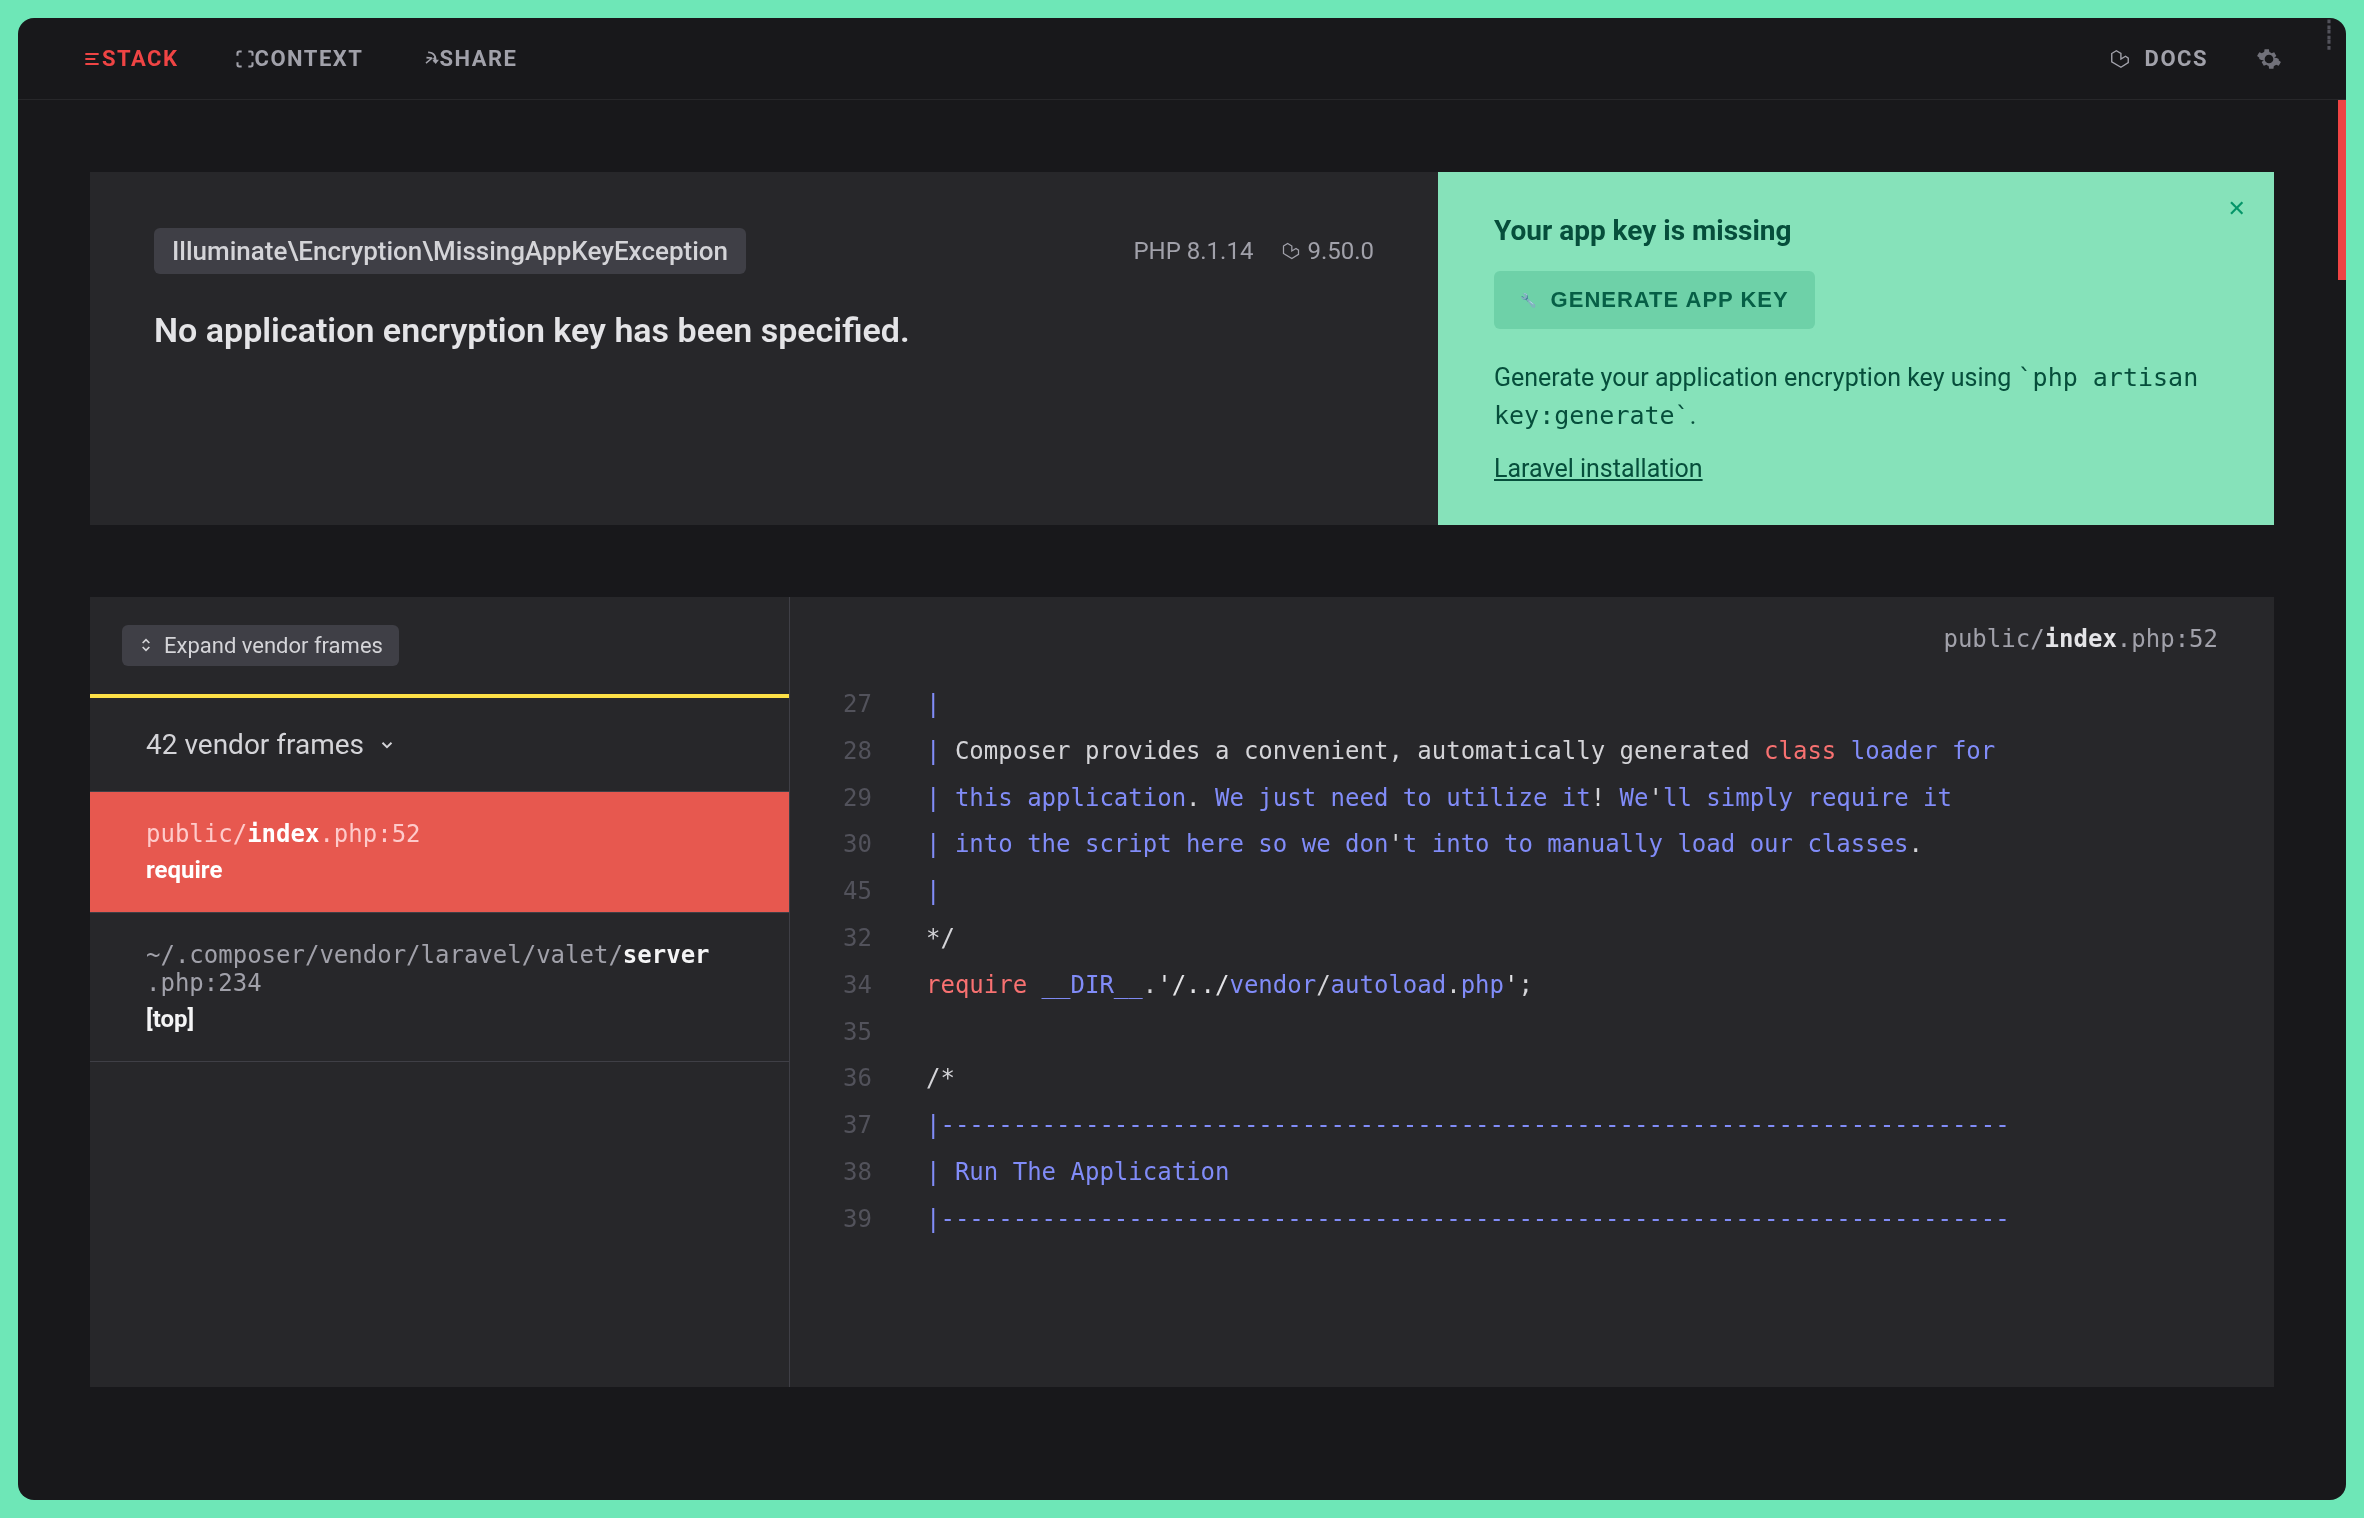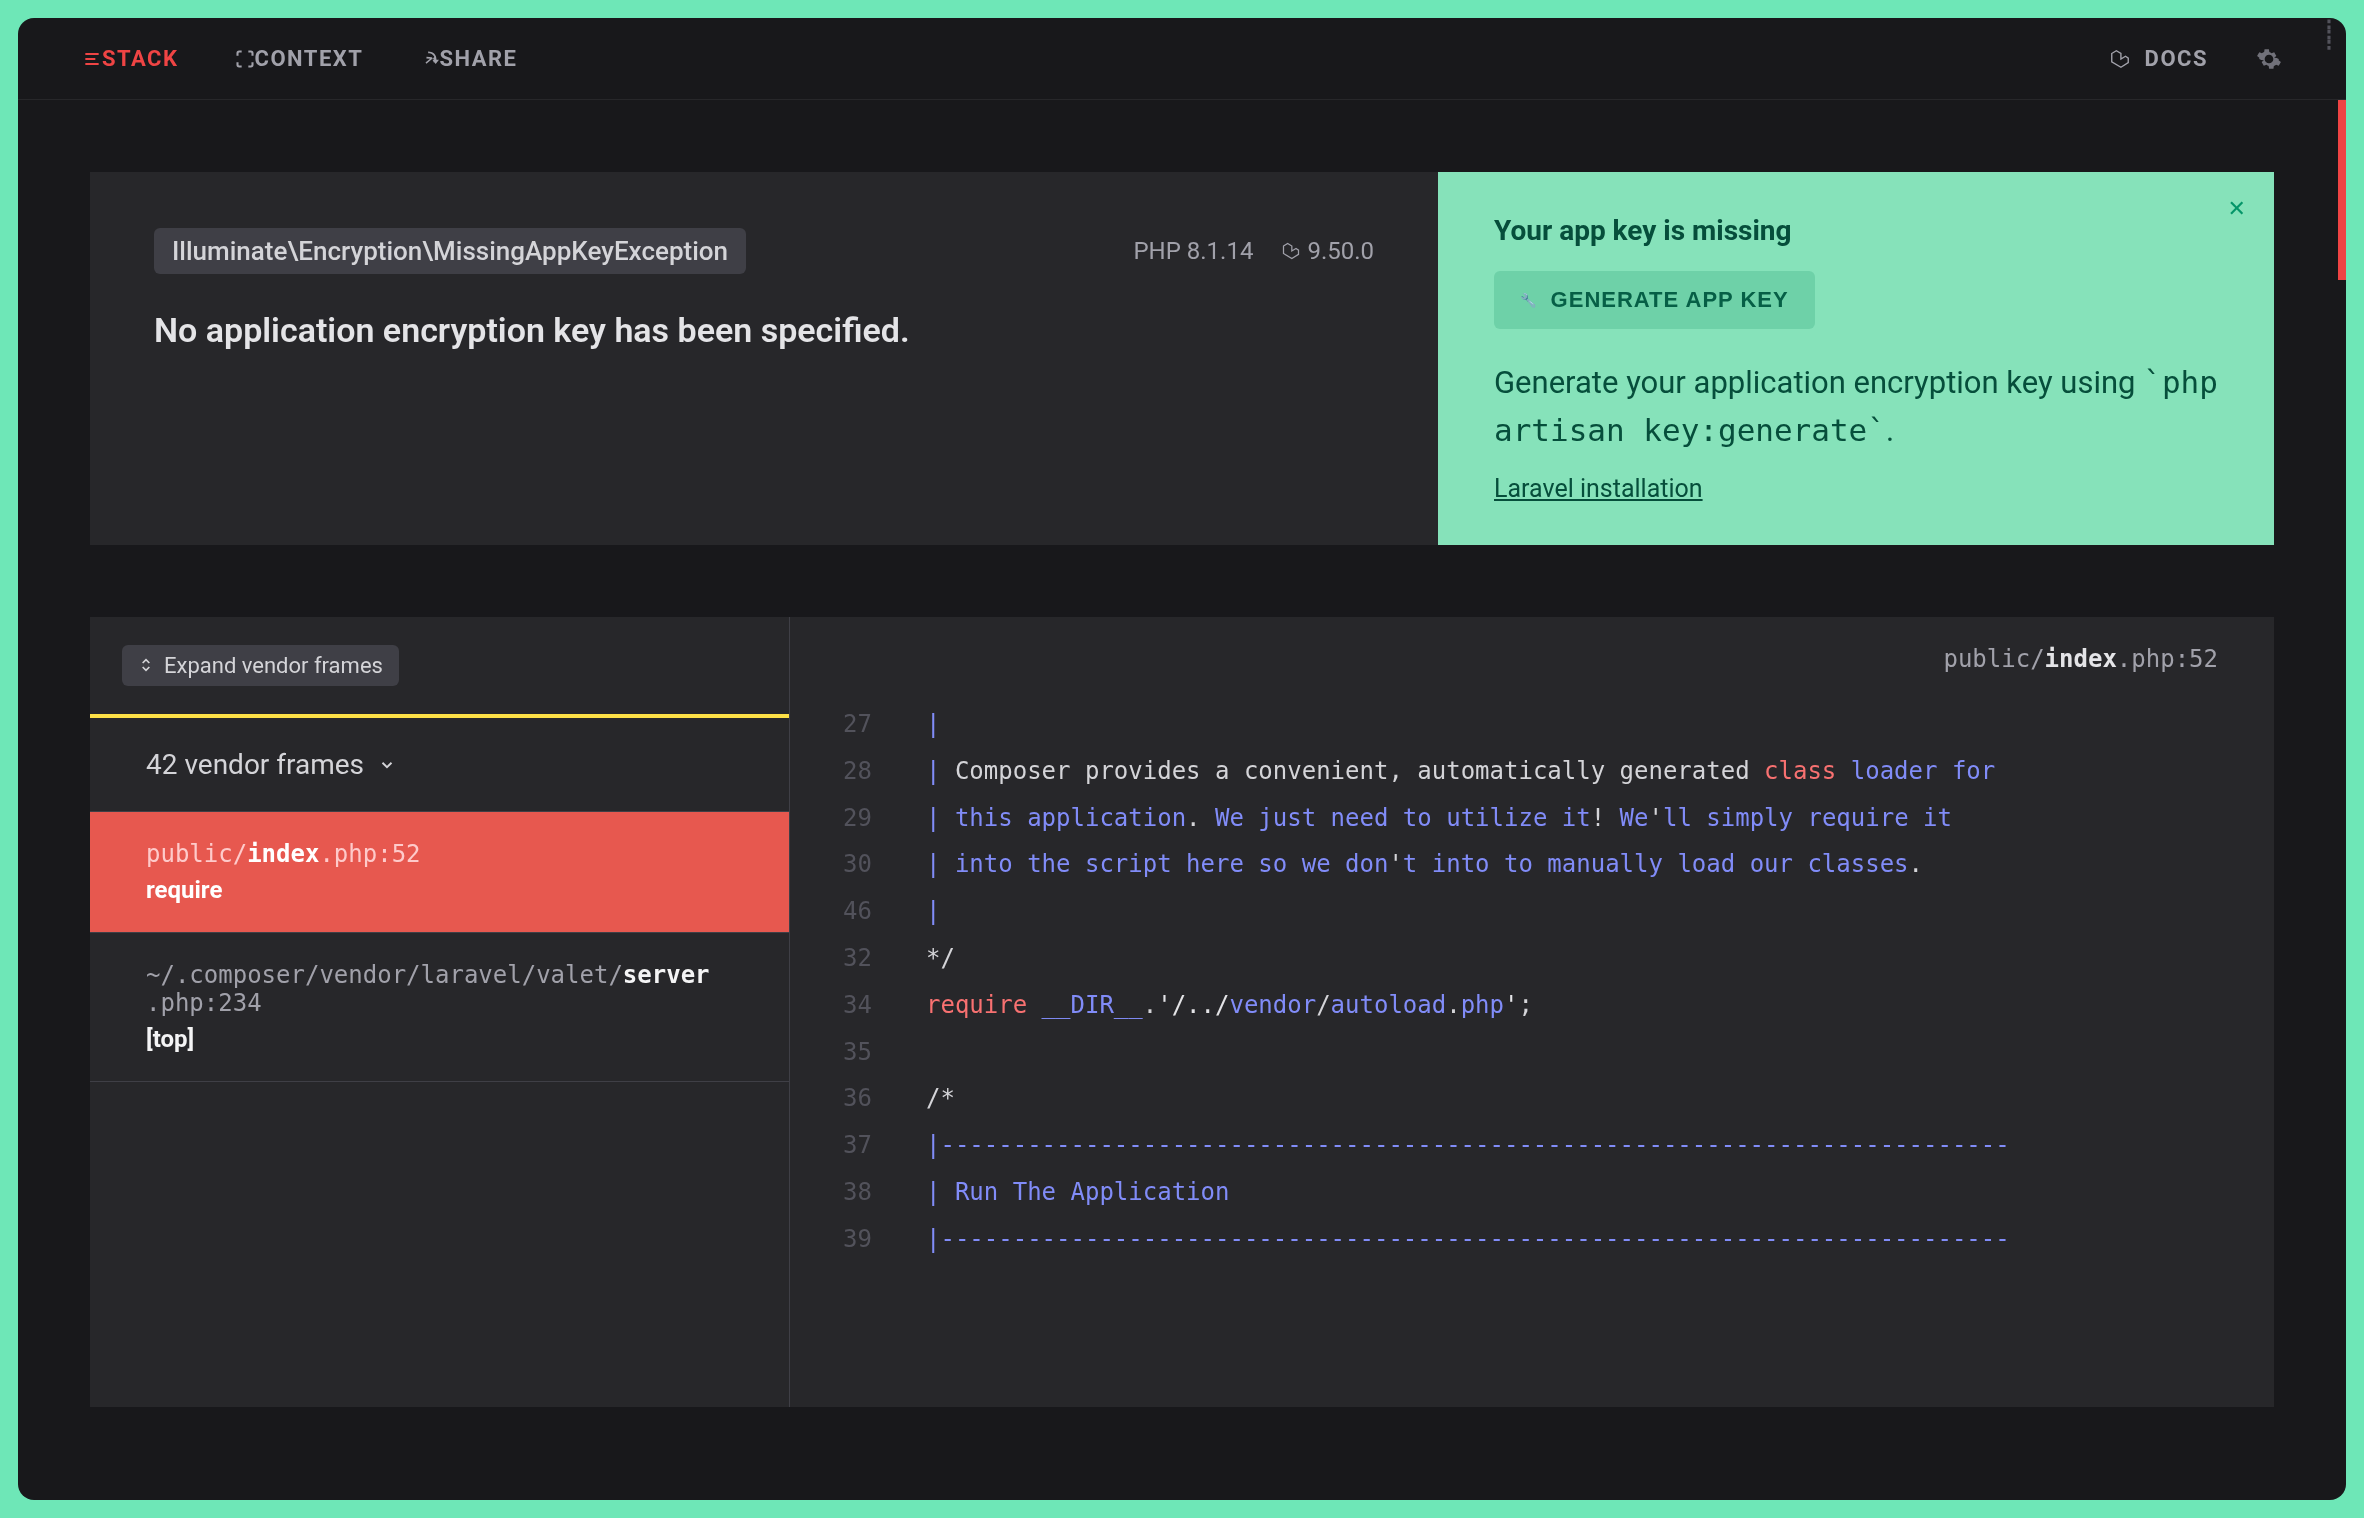--- a/index.html
+++ b/index.html
@@ -141,21 +141,21 @@
   margin-bottom: 30px;
 }
 .gen-btn-text {
   color: #065f46;
   font-weight: 700;
   font-size: 22px;
   letter-spacing: 1px;
 }
 .sol-text {
   color: #064e3b;
-  font-size: 31px;
+  font-size: 25px;
   line-height: 1.5;
 }
 .sol-text code {
   font-family: ui-monospace, Menlo, monospace;
 }
 .sol-link {
   color: #064e3b;
   text-decoration: underline;
   font-size: 25px;
   display: inline-block;
@@ -376,21 +376,21 @@
       </div>
       <div class="code-col">
         <div class="code-header">
           <span>public/</span><span class="strong">index</span><span>.php</span><span>:52</span>
         </div>
         <div class="code-body" id="code-body">
             <div class="code-line"><span class="lineno">27</span><span><span class="tok-id">|</span></span></div>
             <div class="code-line"><span class="lineno">28</span><span><span class="tok-id">| </span><span class="tok">Composer provides a convenient, automatically generated </span><span class="tok-kw">class</span><span class="tok"> </span><span class="tok-id">loader for</span></span></div>
             <div class="code-line"><span class="lineno">29</span><span><span class="tok-id">| </span><span class="tok-id">this application</span><span class="tok-punc">. </span><span class="tok-id">We just need to utilize it</span><span class="tok-punc">! </span><span class="tok-id">We</span><span class="tok-punc">'</span><span class="tok-id">ll simply require it</span></span></div>
             <div class="code-line"><span class="lineno">30</span><span><span class="tok-id">| </span><span class="tok-id">into the script here so we don</span><span class="tok-punc">'</span><span class="tok-id">t into to manually load our classes</span><span class="tok-punc">.</span></span></div>
-            <div class="code-line"><span class="lineno">46</span><span><span class="tok-id">|</span></span></div>
+            <div class="code-line"><span class="lineno">45</span><span><span class="tok-id">|</span></span></div>
             <div class="code-line"><span class="lineno">32</span><span><span class="tok">*/</span></span></div>
             <div class="code-line"><span class="lineno">34</span><span><span class="tok-kw">require </span><span class="tok-id">__DIR__</span><span class="tok-punc">.</span><span class="tok-str">'/../</span><span class="tok-id">vendor</span><span class="tok-punc">/</span><span class="tok-id">autoload</span><span class="tok-punc">.</span><span class="tok-id">php</span><span class="tok-str">'</span><span class="tok-punc">;</span></span></div>
             <div class="code-line"><span class="lineno">35</span><span></span></div>
             <div class="code-line"><span class="lineno">36</span><span><span class="tok">/*</span></span></div>
             <div class="code-line"><span class="lineno">37</span><span><span class="tok-id">|--------------------------------------------------------------------------</span></span></div>
             <div class="code-line"><span class="lineno">38</span><span><span class="tok-id">| </span><span class="tok-id">Run The Application</span></span></div>
             <div class="code-line"><span class="lineno">39</span><span><span class="tok-id">|--------------------------------------------------------------------------</span></span></div>
           </div>
       </div>
     </div>

